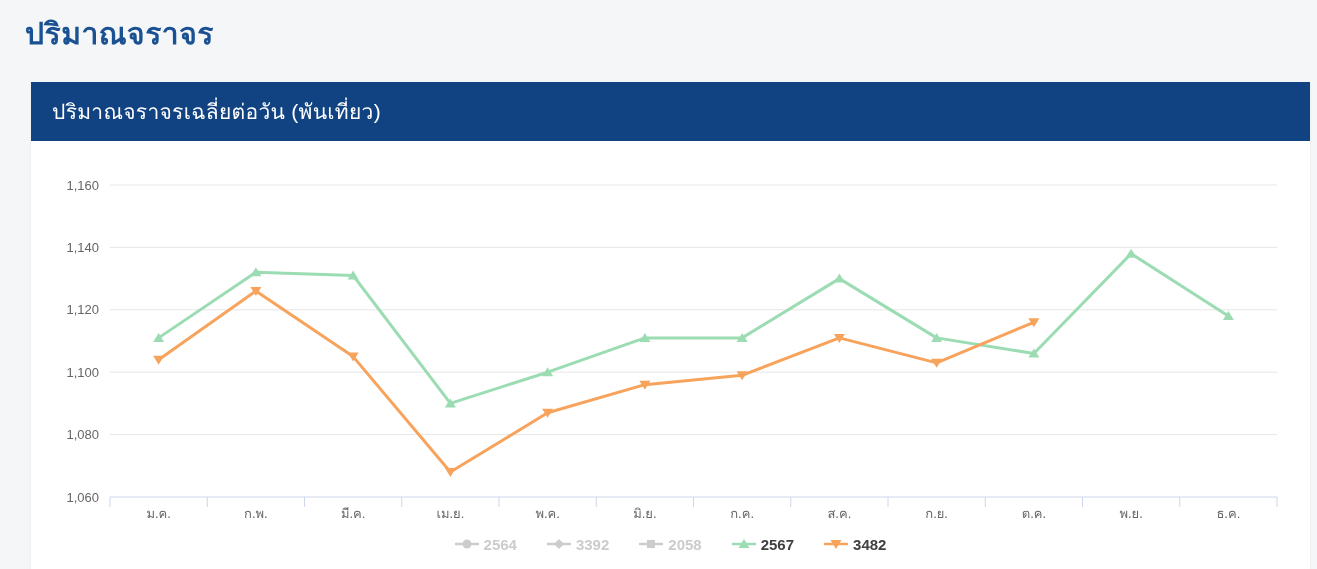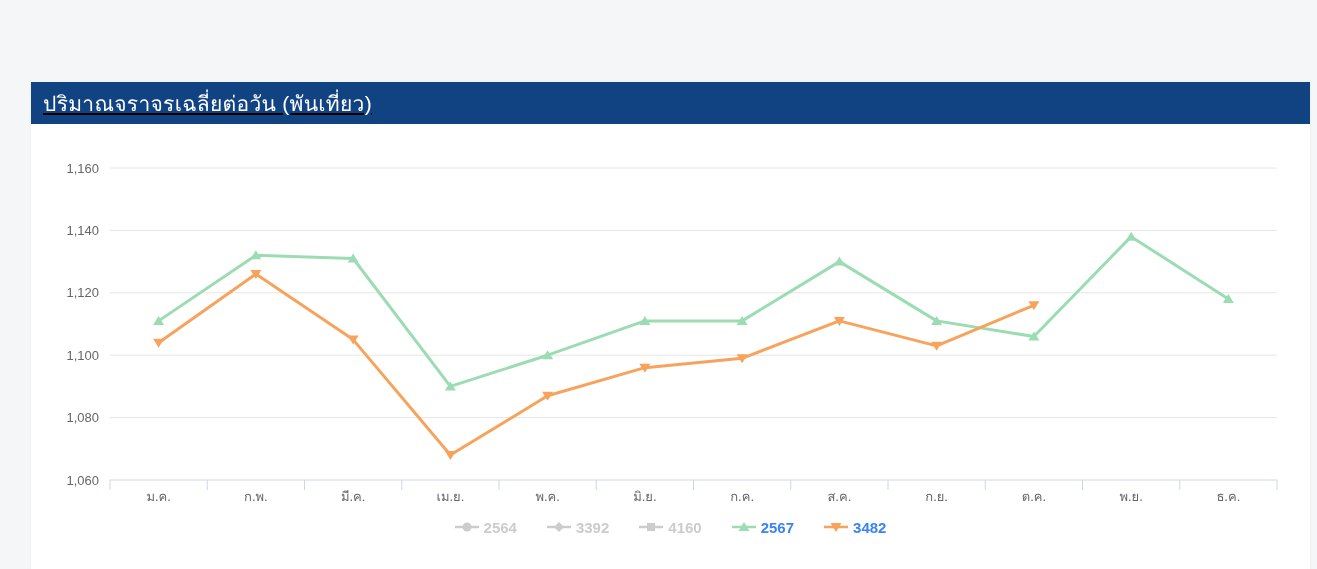--- a/index.html
+++ b/index.html
@@ -29,27 +29,26 @@
   .card {
     position: absolute;
     left: 31px;
     top: 82px;
     width: 1279px;
     height: 487px;
     background: #ffffff;
     box-shadow: 0 1px 3px rgba(0,0,0,0.06);
   }
   .card-header {
-    height: 42px;
+    height: 59px;
     background: #114281;
     display: flex;
     align-items: center;
-    padding-left: 12px;
+    padding-left: 21px;
     box-sizing: border-box;
-    text-decoration: underline;
   }
   .card-header span {
     color: #ffffff;
     font-size: 21px;
     font-weight: normal;
     letter-spacing: 0.3px;
   }
   .card-body {
     position: relative;
     width: 100%;
@@ -72,27 +71,28 @@
     cursor: pointer;
   }
   .legend-item .legend-label {
     font-size: 15px;
     font-weight: bold;
   }
   .legend-item.disabled .legend-label {
     color: #cccccc;
   }
   .legend-item.active .legend-label {
-    color: #3b82f6;
+    color: #404040;
   }
 </style>
 </head>
 <body>
 
 <div class="page">
+  <h1 class="page-title">ปริมาณจราจร</h1>
 
   <div class="card">
     <div class="card-header">
       <span>ปริมาณจราจรเฉลี่ยต่อวัน (พันเที่ยว)</span>
     </div>
     <div class="card-body">
       <svg id="chart-svg" width="1279" height="390" viewBox="0 0 1279 390">
           <text x="68" y="360.5" text-anchor="end" font-size="13" fill="#666666">1,060</text>
           <line x1="79" y1="293.6" x2="1246" y2="293.6" stroke="#e6e6e6" stroke-width="1"></line>
           <text x="68" y="298.1" text-anchor="end" font-size="13" fill="#666666">1,080</text>
@@ -168,21 +168,21 @@
               <line x1="0" y1="7" x2="24" y2="7" stroke="#cccccc" stroke-width="2.5"></line>
               <path d="M12,2 L17,7 L12,12 L7,7 Z" fill="#cccccc"></path>
             </svg>
             <span class="legend-label">3392</span>
           </div>
           <div class="legend-item disabled">
             <svg width="24" height="14" viewBox="0 0 24 14">
               <line x1="0" y1="7" x2="24" y2="7" stroke="#cccccc" stroke-width="2.5"></line>
               <rect x="8" y="3" width="8" height="8" fill="#cccccc"></rect>
             </svg>
-            <span class="legend-label">4160</span>
+            <span class="legend-label">2058</span>
           </div>
           <div class="legend-item active">
             <svg width="24" height="14" viewBox="0 0 24 14">
               <line x1="0" y1="7" x2="24" y2="7" stroke="#9bdcb3" stroke-width="2.5"></line>
               <path d="M12,2 L17.5,11 L6.5,11 Z" fill="#9bdcb3"></path>
             </svg>
             <span class="legend-label">2567</span>
           </div>
           <div class="legend-item active">
             <svg width="24" height="14" viewBox="0 0 24 14">

